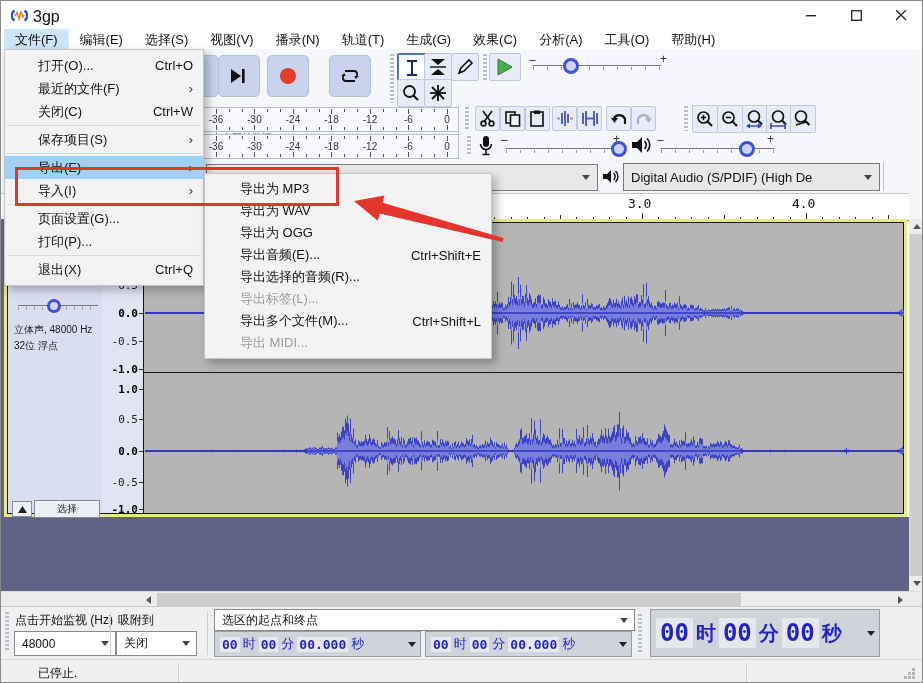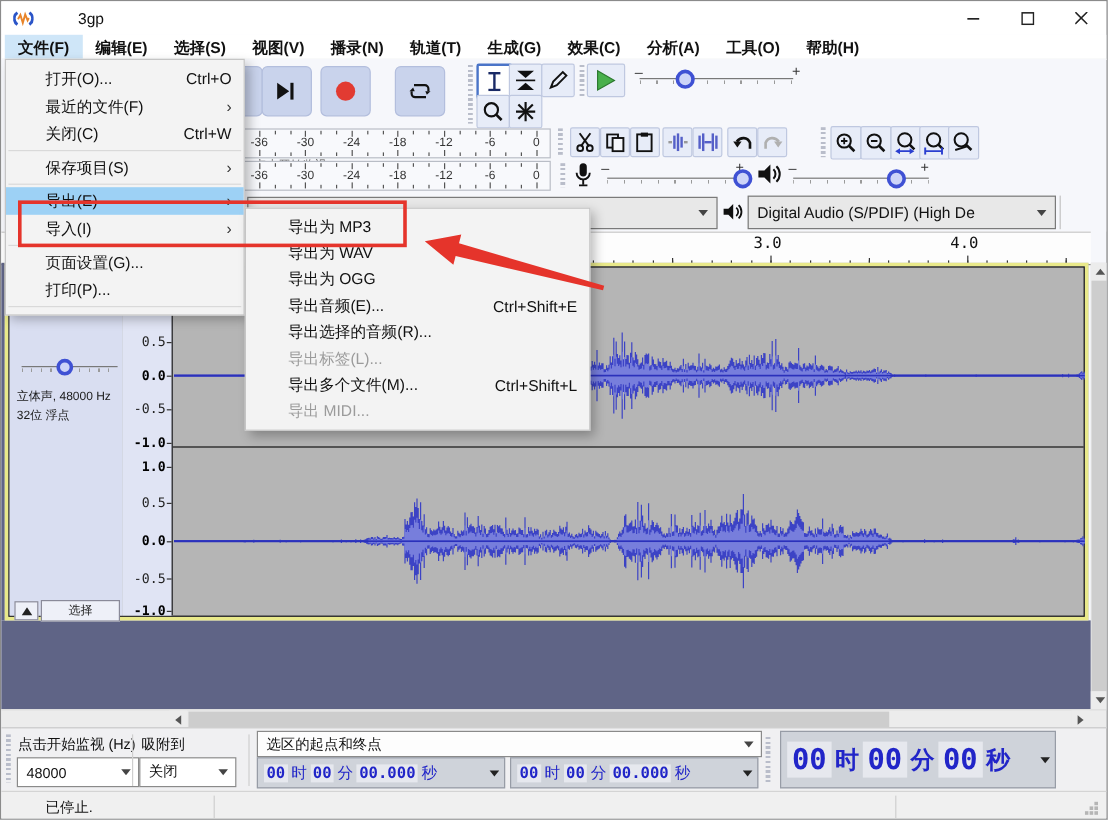--- a/index.html
+++ b/index.html
@@ -1,25 +1,25 @@
 <!DOCTYPE html>
 <html><head>
 <meta charset="utf-8">
 <style>
   html,body{margin:0;padding:0;background:#888;}
   #app{position:relative;width:923px;height:683px;background:#f6f7fb;overflow:hidden;
        font-family:"Liberation Sans",sans-serif;box-sizing:border-box;border:1px solid #8b8b8b;}
   .abs{position:absolute;}
   
   .titlebar{left:0;top:0;width:100%;height:28px;background:#fff;}
-  .title-text{left:32px;top:7px;font-size:13px;color:#111;margin-left:32px;}
+  .title-text{left:32px;top:7px;font-size:16px;color:#111;}
   .winbtn{top:0;width:45px;height:28px;display:flex;align-items:center;justify-content:center;color:#222;}
   
   .menubar{left:0;top:28px;width:100%;height:20px;background:#fff;display:flex;border-bottom:1px solid #e4e4e4;}
-  .mb-item{padding:2px 11px 0 11px;font-size:13px;color:#111;height:18px;font-weight:bold;}
+  .mb-item{padding:2px 11px 0 11px;font-size:13px;color:#111;height:18px;}
   .mb-item.active{background:#cfe6f8;}
   
   .toolzone{left:0;top:48px;width:100%;height:144px;background:#f6f7fb;}
   .tbtn{background:#c9d3ec;border:1px solid #b3bedd;border-radius:5px;}
   .sbtn{background:#e7ecf8;border:1px solid #bfc8e0;border-radius:2px;display:flex;align-items:center;justify-content:center;}
   .sbtn.sel{background:#fff;border:2px solid #4a74c8;}
   .grip{width:4px;background:repeating-linear-gradient(to bottom,#b9bdca 0 2px,transparent 2px 4px);}
   .meterbox{background:#f8f9fc;border:1px solid #b9bdc6;}
   .meter-num{position:absolute;font-size:10px;color:#333;transform:translateX(-50%);}
   .meter-tick{position:absolute;width:1px;background:#555;}
@@ -656,20 +656,24 @@
         <span class="arr">›</span>
       </div>
       <div class="msep"></div>
       <div class="mi">
         <span>页面设置(G)...</span>
       </div>
       <div class="mi">
         <span>打印(P)...</span>
       </div>
       <div class="msep"></div>
+      <div class="mi">
+        <span>退出(X)</span>
+        <span class="sc">Ctrl+Q</span>
+      </div>
     </div>
 
   <div class="menu menu2" style="left:203px;top:172px;width:288px" id="exportmenu">
       <div class="mi">
         <span>导出为 MP3</span>
       </div>
       <div class="mi">
         <span>导出为 WAV</span>
       </div>
       <div class="mi">

